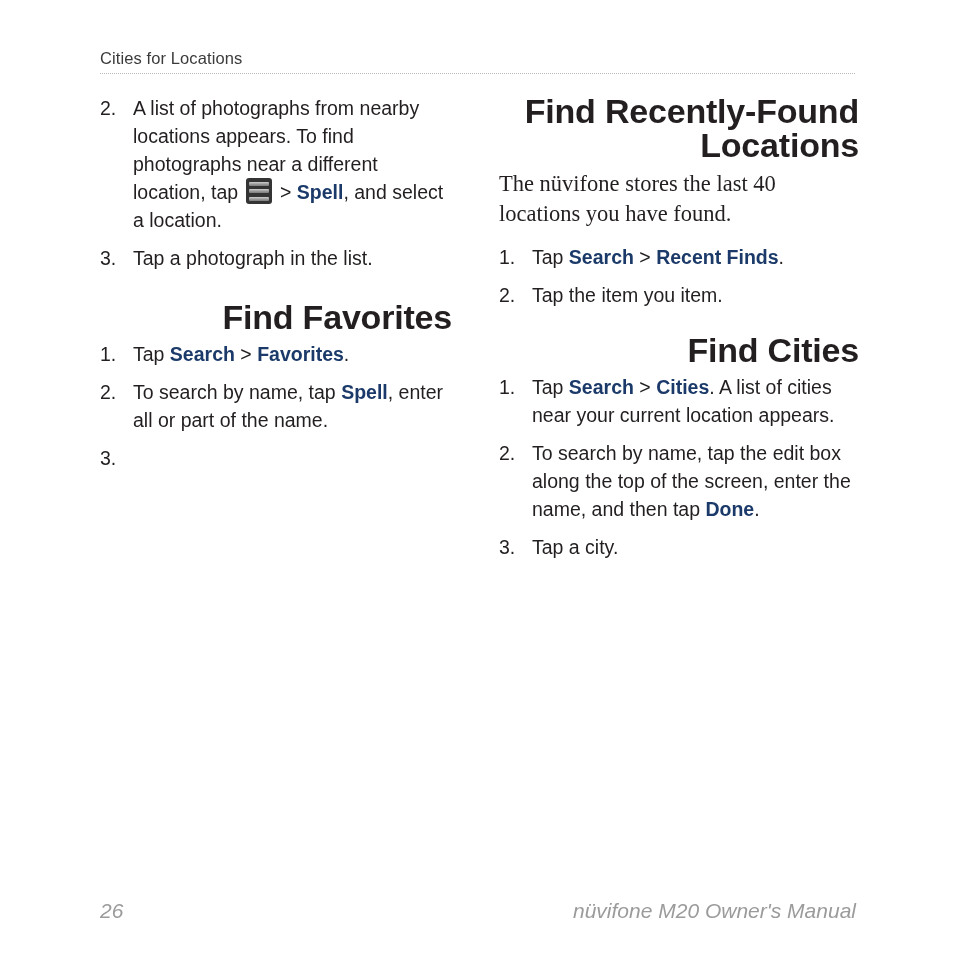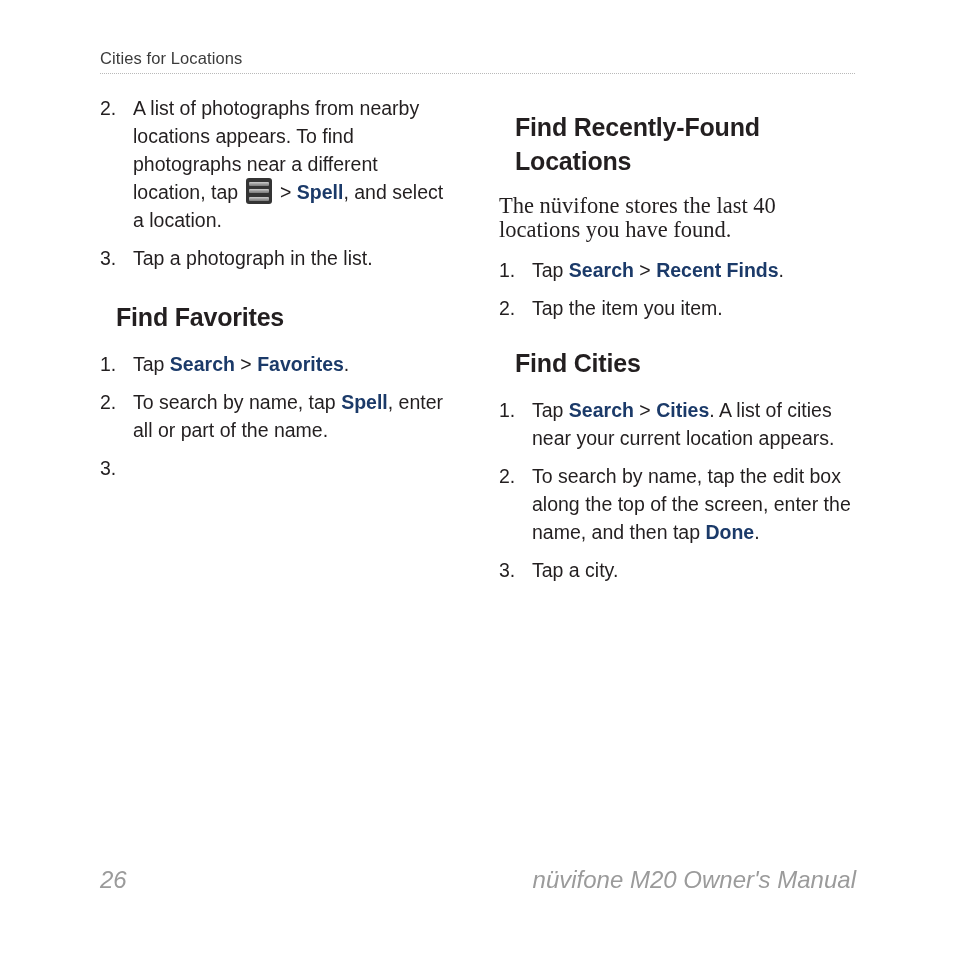--- a/index.html
+++ b/index.html
@@ -53,37 +53,38 @@
   }
   .col {
     position: absolute;
     top: 0;
   }
   .col-left  { left: 100px; width: 352px; }
   .col-right { left: 499px; width: 360px; }
 
   
   h2.sec-head {
-    margin: 16px;
-    font-size: 25px;
+    margin: 0;
+    font-size: 34px;
     line-height: 34px;
     font-weight: bold;
     color: #231f20;
     letter-spacing: -0.2px;
+    text-align: right;
   }
   .sec-head.gap-top   { margin-top: 28px; }
   .sec-head.gap-top-s { margin-top: 24px; }
   .sec-head + .olist  { margin-top: 6px; }
   .sec-head + .body-serif { margin-top: 7px; }
 
   
   .body-serif {
     font-family: "Liberation Serif", "DejaVu Serif", serif;
     font-size: 22.5px;
-    line-height: 24px;
+    line-height: 30px;
     color: #231f20;
     margin: 0;
   }
 
   
   .olist {
     margin: 0;
     padding: 0;
     list-style: none;
   }
@@ -141,25 +142,26 @@
     position: absolute;
     left: 100px;
     right: 98px;
     top: 868px;
     display: flex;
     align-items: baseline;
     justify-content: space-between;
   }
   .footer .page-num,
   .footer .manual-title {
-    font-size: 24px;
+    font-size: 21px;
     line-height: 24px;
     font-style: italic;
     color: #9b9b9b;
     white-space: nowrap;
+    margin-top: 31px;
   }
 </style>
 </head>
 <body>
 
 <div class="page">
 
   <div class="running-header">
     <div class="rh-text">Cities for Locations</div>
     <div class="rh-rule"></div>

